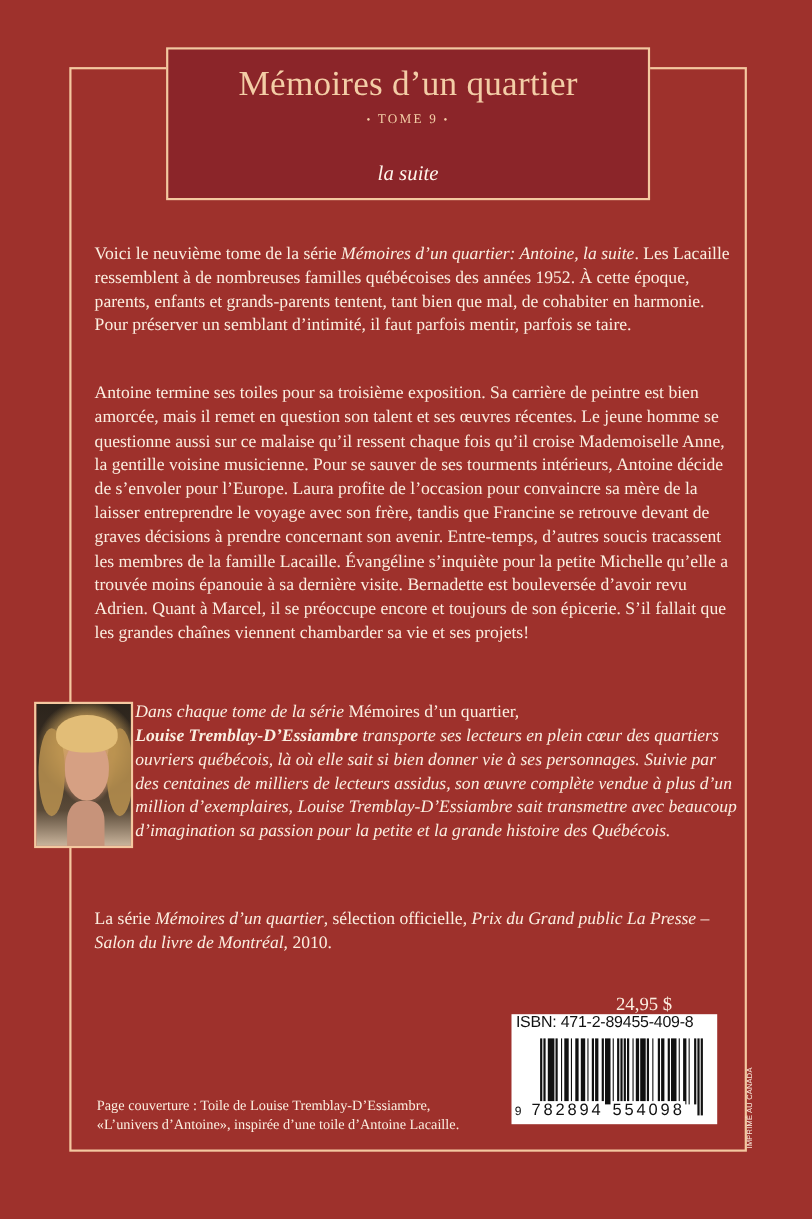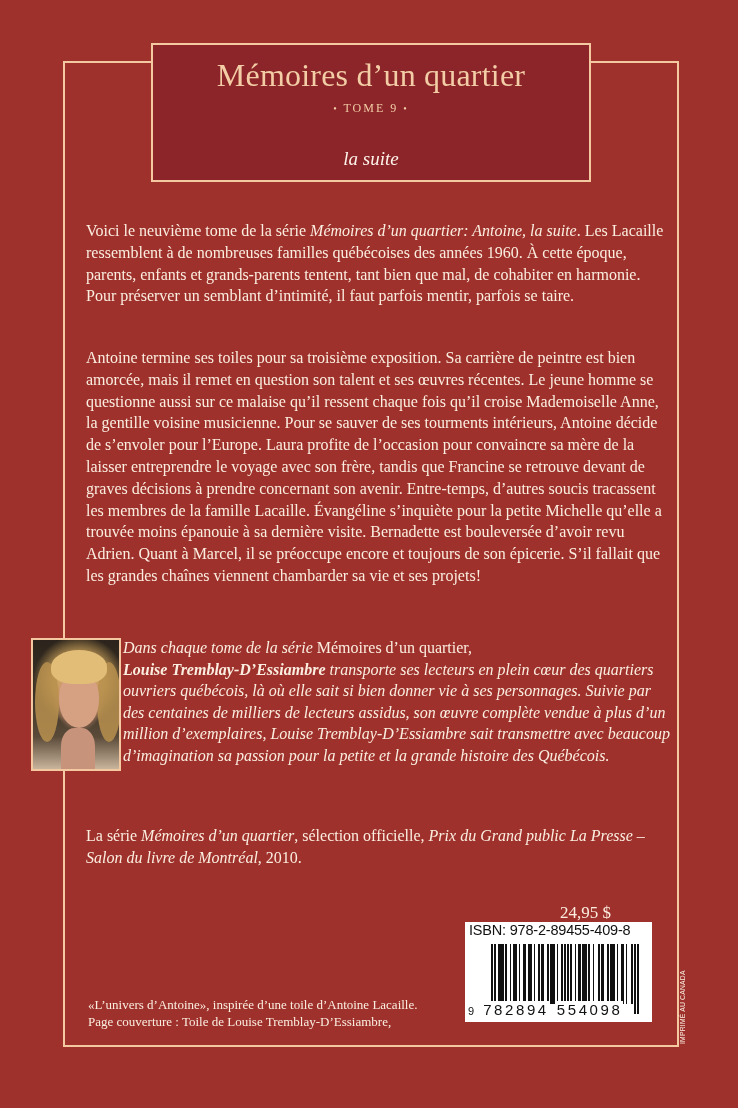--- a/index.html
+++ b/index.html
@@ -172,21 +172,21 @@
   <div class="series-title">Mémoires d’un quartier</div>
   <div class="tome">
     <span class="dot">•</span>
     <span>TOME 9</span>
     <span class="dot">•</span>
   </div>
   <div class="subtitle">la suite</div>
 </div>
 
 <div class="para p1">
-  <span>Voici le neuvième tome de la série </span><i>Mémoires d’un quartier: Antoine, la suite</i><span>. Les Lacaille ressemblent à de nombreuses familles québécoises des années 1960. À cette époque, parents, enfants et grands-parents tentent, tant bien que mal, de cohabiter en harmonie. Pour préserver un semblant d’intimité, il faut parfois mentir, parfois se taire.</span>
+  <span>Voici le neuvième tome de la série </span><i>Mémoires d’un quartier: Antoine, la suite</i><span>. Les Lacaille ressemblent à de nombreuses familles québécoises des années 1952. À cette époque, parents, enfants et grands-parents tentent, tant bien que mal, de cohabiter en harmonie. Pour préserver un semblant d’intimité, il faut parfois mentir, parfois se taire.</span>
 </div>
 
 <div class="para p2">Antoine termine ses toiles pour sa troisième exposition. Sa carrière de peintre est bien amorcée, mais il remet en question son talent et ses œuvres récentes. Le jeune homme se questionne aussi sur ce malaise qu’il ressent chaque fois qu’il croise Mademoiselle Anne, la gentille voisine musicienne. Pour se sauver de ses tourments intérieurs, Antoine décide de s’envoler pour l’Europe. Laura profite de l’occasion pour convaincre sa mère de la laisser entreprendre le voyage avec son frère, tandis que Francine se retrouve devant de graves décisions à prendre concernant son avenir. Entre-temps, d’autres soucis tracassent les membres de la famille Lacaille. Évangéline s’inquiète pour la petite Michelle qu’elle a trouvée moins épanouie à sa dernière visite. Bernadette est bouleversée d’avoir revu Adrien. Quant à Marcel, il se préoccupe encore et toujours de son épicerie. S’il fallait que les grandes chaînes viennent chambarder sa vie et ses projets!</div>
 
 <div class="photo" title="Portrait de Louise Tremblay-D’Essiambre">
   <div class="hair-l"></div>
   <div class="hair-r"></div>
   <div class="neck"></div>
   <div class="face"></div>
   <div class="bangs"></div>
@@ -197,21 +197,21 @@
   <span class="bold">Louise Tremblay-D’Essiambre</span><span> transporte ses lecteurs en plein cœur des quartiers ouvriers québécois, là où elle sait si bien donner vie à ses personnages. Suivie par des centaines de milliers de lecteurs assidus, son œuvre complète vendue à plus d’un million d’exemplaires, Louise Tremblay-D’Essiambre sait transmettre avec beaucoup d’imagination sa passion pour la petite et la grande histoire des Québécois.</span>
 </div>
 
 <div class="para p4">
   <span>La série </span><i>Mémoires d’un quartier</i><span>, sélection officielle, </span><i>Prix du Grand public La Presse – Salon du livre de Montréal</i><span>, 2010.</span>
 </div>
 
 <div class="price">24,95 $</div>
 
 <div class="barcode-box">
-  <div class="isbn">ISBN: 978-2-89455-409-8</div>
+  <div class="isbn">ISBN: 471-2-89455-409-8</div>
   <div class="bars">
     <span class="long" style="width:1.5px"></span>
       <span class="gap" style="width:1.5px"></span>
       <span class="long" style="width:1.5px"></span>
     <span class="gap" style="width:2px"></span>
       <span style="width:6px"></span>
       <span class="gap" style="width:1.5px"></span>
       <span style="width:1.5px"></span>
     <span class="gap" style="width:3px"></span>
       <span style="width:1.5px"></span>
@@ -275,15 +275,15 @@
       <span class="long" style="width:1.5px"></span>
   </div>
   <div class="ean-digits">
     <span class="first">9</span><span class="grp">782894</span><span style="display:inline-block;width:6px"></span><span class="grp">554098</span>
   </div>
 </div>
 
 <div class="imprime">IMPRIMÉ AU CANADA</div>
 
 <div class="credit">
+  <div>Page couverture : Toile de Louise Tremblay-D’Essiambre,</div>
   <div>«L’univers d’Antoine», inspirée d’une toile d’Antoine Lacaille.</div>
-  <div>Page couverture : Toile de Louise Tremblay-D’Essiambre,</div>
 </div>
 
 </body></html>

